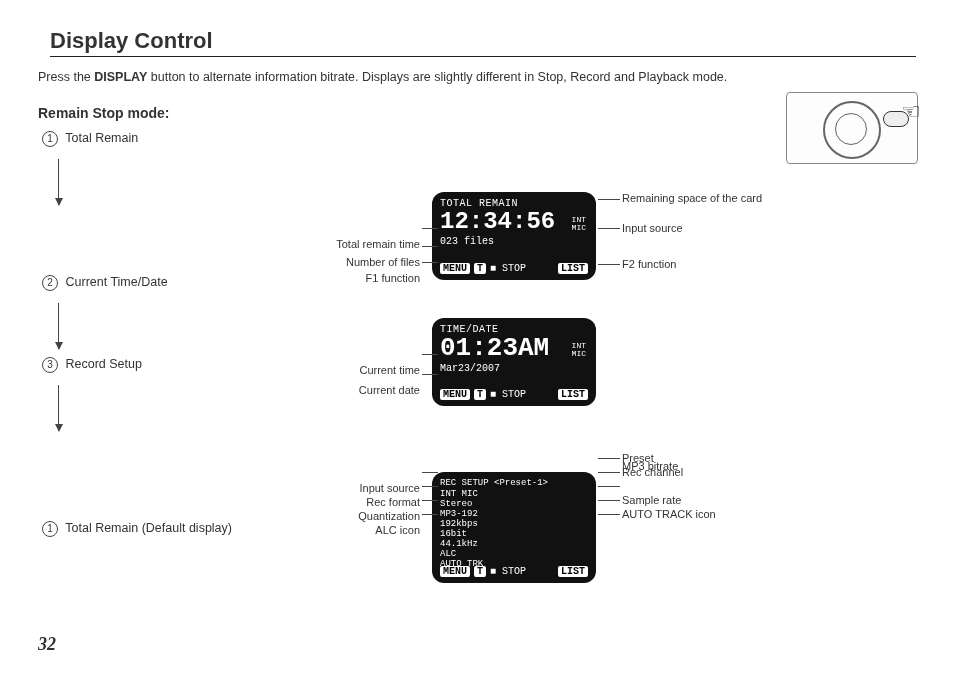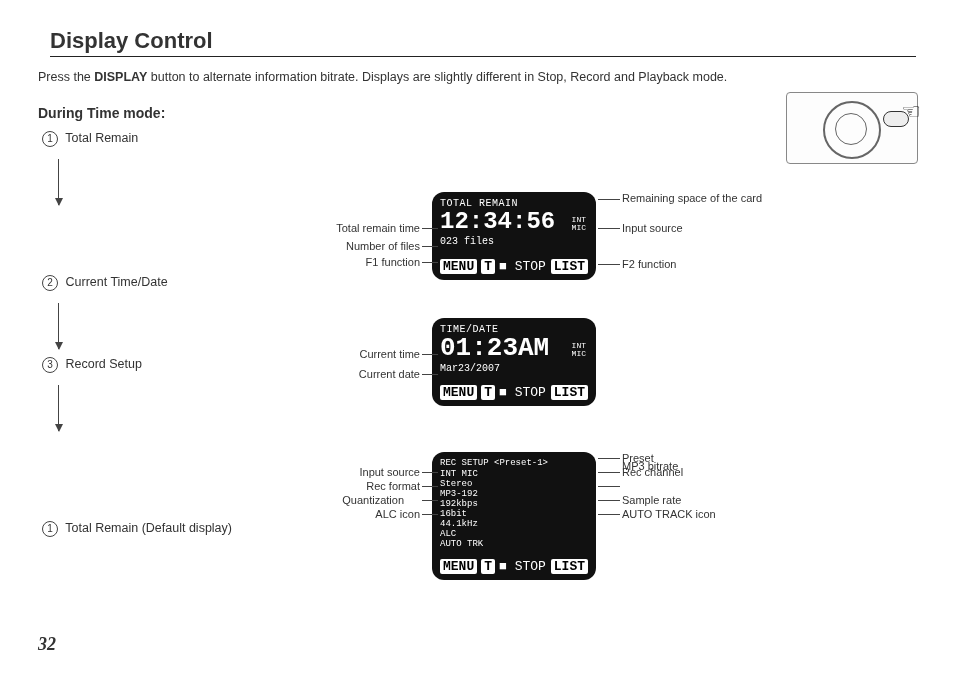--- a/index.html
+++ b/index.html
@@ -72,28 +72,28 @@
     height: 88px;
     padding: 6px 8px;
     font-family: "Courier New", monospace;
     box-sizing: border-box;
   }
   .screen .row1 { font-size: 10px; letter-spacing: 0.5px; }
   .screen .big { font-size: 24px; font-weight: bold; line-height: 1; margin-top: 1px; }
   .screen .big2 { font-size: 26px; font-weight: bold; line-height: 1; }
   .screen .side { font-size: 8px; position:absolute; right:10px; top:24px; line-height:1; text-align:left; }
   .screen .row3 { font-size: 10px; margin-top: 2px; }
-  .screen .bottom { position:absolute; bottom:6px; left:8px; right:8px; display:flex; gap:4px; font-size:13px; align-items:center; }
+  .screen .bottom { position:absolute; bottom:6px; left:8px; right:8px; display:flex; gap:4px; font-size:10px; align-items:center; }
   .pill { background:#fff; color:#000; border-radius:2px; padding:0 3px; font-weight:bold; }
-  .screen3 { height: 128px; font-size:9px; }
+  .screen3 { height: 111px; font-size:9px;margin-top:20px; }
   .screen3 .line { display:flex; justify-content:space-between; font-size:9px;flex-direction:column; }
   .screen3 .hdr { font-size:9px; margin-bottom:1px; }
   
   .label { position:absolute; font-size:11px; color:#333; }
-  .label.left { text-align:right; }
+  .label.left { text-align:right;margin-top:16px; }
   .line-connector { position:absolute; background:#444; height:1px; }
   .page-num {
     position: absolute;
     left: 38px; bottom: 18px;
     font-family: Georgia, serif;
     font-style: italic;
     font-weight: bold;
     font-size: 18px;
   }
   
@@ -131,21 +131,21 @@
   <span>Press the </span><b>DISPLAY</b><span> button to alternate information bitrate. Displays are slightly different in Stop, Record and Playback mode.</span>
 </div>
 
 <div class="device">
   <div class="wheel"></div>
   <div class="wheel-inner"></div>
   <div class="btn"></div>
   <div class="hand">☜</div>
 </div>
 
-<h2>During Time mode:</h2>
+<h2>Remain Stop mode:</h2>
 
 <div class="flow">
   <div class="step">
     <span class="circled">1</span>
     <span>Total Remain</span>
   </div>
   <div class="arrow"></div>
 
   <div class="step" style="margin-top:70px">
     <span class="circled">2</span>
@@ -232,21 +232,21 @@
     <span class="pill">T</span>
     <span>■ STOP</span>
     <span class="pill" style="margin-left:auto">LIST</span>
   </div>
 </div>
 
 <div class="label left" style="top:466px; left:300px; width:120px;">Input source</div>
 <div class="line-connector" style="top:472px; left:422px; width:16px;"></div>
 <div class="label left" style="top:480px; left:300px; width:120px;">Rec format</div>
 <div class="line-connector" style="top:486px; left:422px; width:16px;"></div>
-<div class="label left" style="top:494px; left:284px; width:120px;">Quantization</div>
+<div class="label left" style="top:494px; left:300px; width:120px;">Quantization</div>
 <div class="line-connector" style="top:500px; left:422px; width:16px;"></div>
 <div class="label left" style="top:508px; left:300px; width:120px;">ALC icon</div>
 <div class="line-connector" style="top:514px; left:422px; width:16px;"></div>
 
 <div class="label" style="top:452px; left:622px;">Preset</div>
 <div class="line-connector" style="top:458px; left:598px; width:22px;"></div>
 <div class="label" style="top:466px; left:622px;">Rec channel</div>
 <div class="line-connector" style="top:472px; left:598px; width:22px;"></div>
 <div class="label" style="top:460px; left:622px;">MP3 bitrate</div>
 <div class="line-connector" style="top:486px; left:598px; width:22px;"></div>

